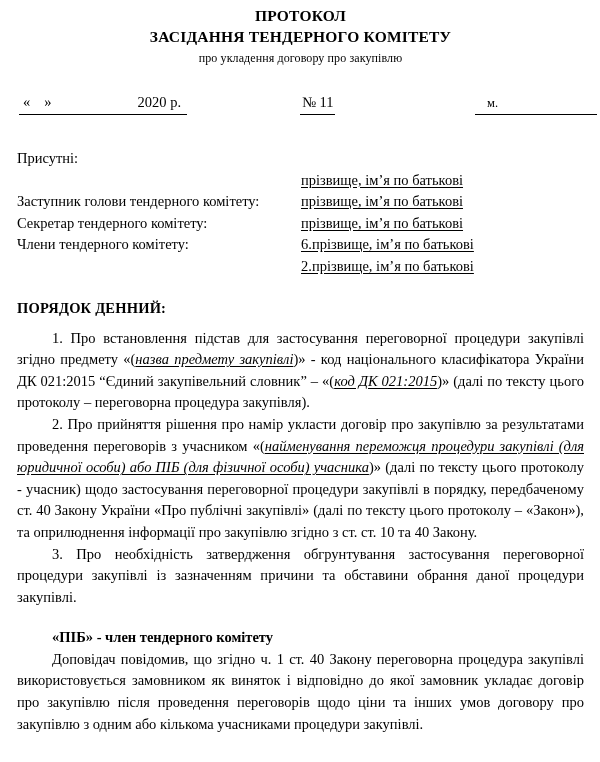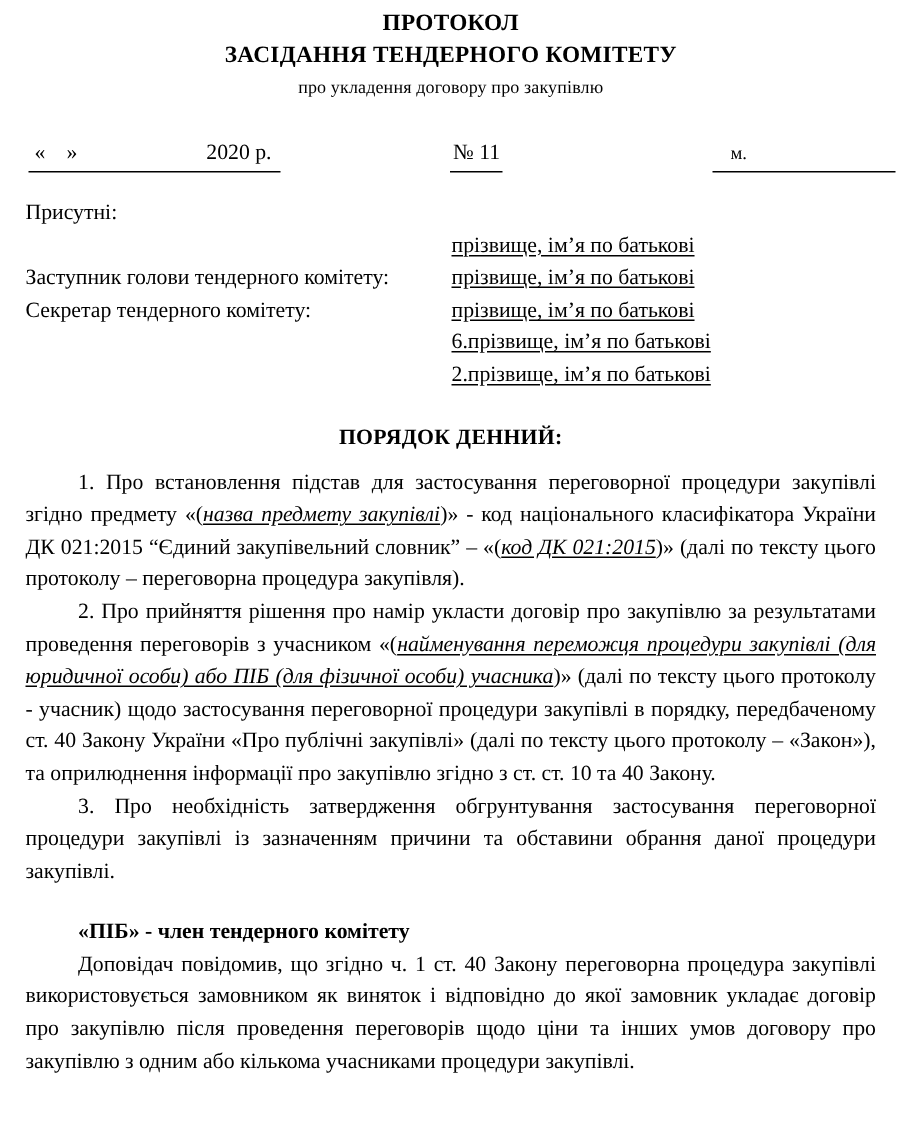--- a/index.html
+++ b/index.html
@@ -89,21 +89,21 @@
     border-bottom: 1.2px solid #000;
     white-space: nowrap;
   }
   .meta-place .place-label {
     font-size: 12.5px;
     padding-left: 12px;
   }
 
   
   .attendees {
-    margin-top: 14px;
+    margin-top: 30px;
     font-size: 14.5px;
     line-height: 21.6px;
   }
   .attendees-title {
     margin-bottom: 0;
   }
   .attendee-row {
     position: relative;
     height: 21.6px;
     white-space: nowrap;
@@ -119,21 +119,20 @@
     text-underline-offset: 1.5px;
     white-space: nowrap;
   }
   .attendee-extra {
     position: relative;
     height: 21.6px;
   }
 
   
   .agenda-heading {
-    text-align: center;
     font-weight: bold;
     font-size: 14.5px;
     margin-top: 22px;
     letter-spacing: 0.2px;
   }
 
   
   .para {
     font-size: 14.5px;
     line-height: 21.6px;
@@ -192,20 +191,21 @@
       <span class="attendee-label">Заступник голови тендерного комітету:</span>
       <span class="attendee-value">прізвище, ім’я по батькові</span>
     </div>
 
     <div class="attendee-row">
       <span class="attendee-label">Секретар тендерного комітету:</span>
       <span class="attendee-value">прізвище, ім’я по батькові</span>
     </div>
 
     <div class="attendee-row">
+      <span class="attendee-label">Члени тендерного комітету:</span>
       <span class="attendee-value">6.прізвище, ім’я по батькові</span>
     </div>
 
     <div class="attendee-extra">
       <span class="attendee-value">2.прізвище, ім’я по батькові</span>
     </div>
   </div>
 
   <div class="agenda-heading">ПОРЯДОК ДЕННИЙ:</div>
 

